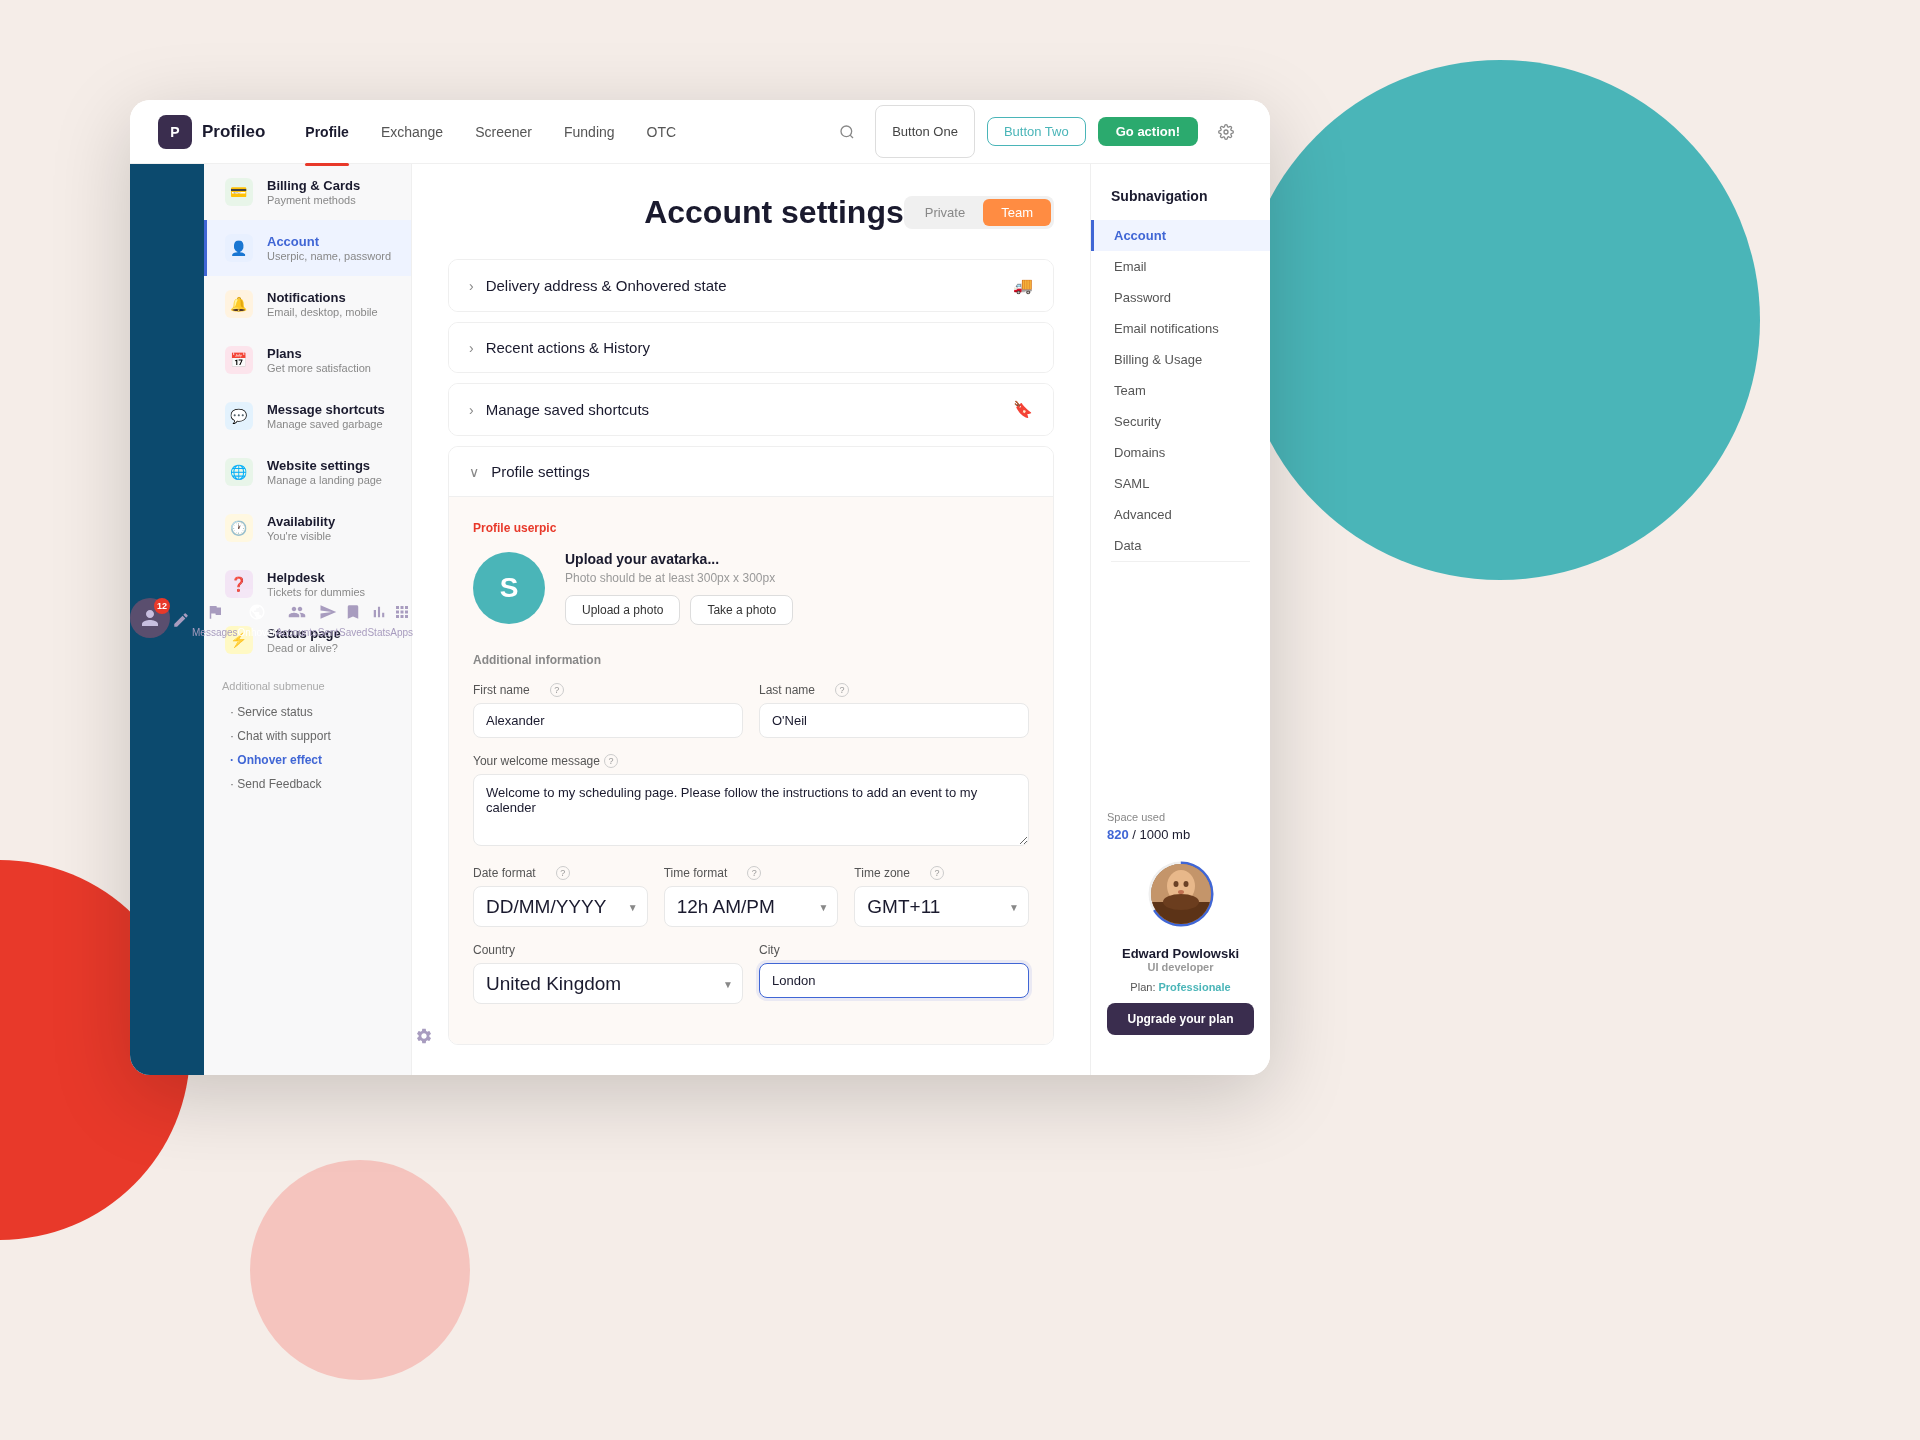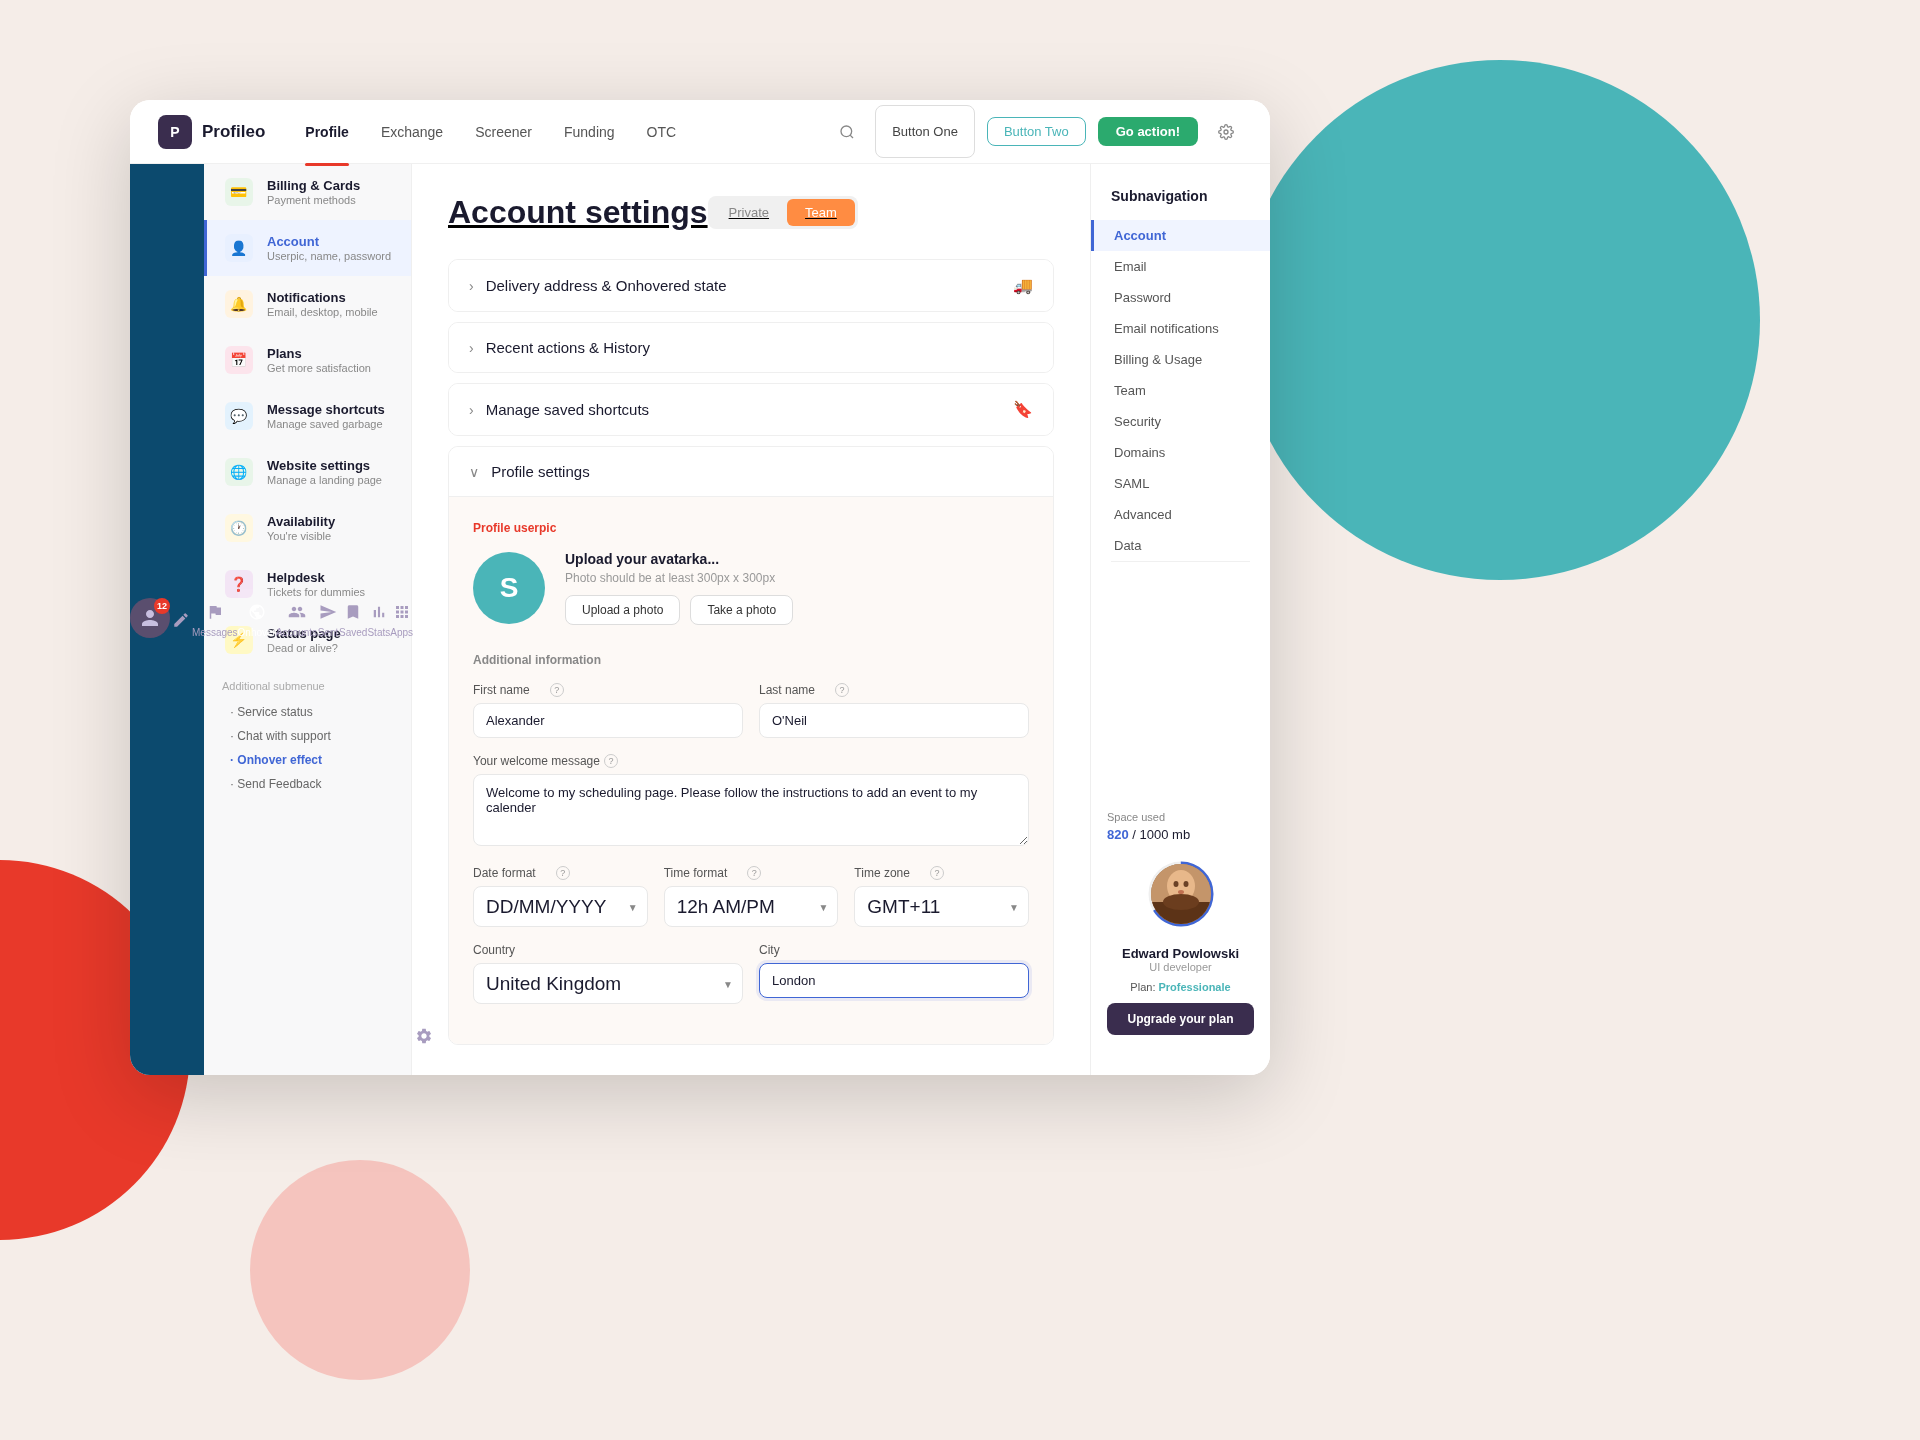--- a/index.html
+++ b/index.html
@@ -311,23 +311,22 @@
     
     .main-content {
       flex: 1;
       padding: 30px 36px;
       overflow-y: auto;
       background: #fff;
     }
     .page-header {
       display: flex;
       align-items: center;
-      justify-content: flex-start;
+      justify-content: flex-end;
       margin-bottom: 28px;
-      text-decoration: underline;
     }
     .page-title {
       font-size: 32px;
       font-weight: 700;
       color: #1a1a2e;
     }
     .toggle-group {
       display: flex;
       background: #f0f0f0;
       border-radius: 8px;
@@ -654,20 +653,21 @@
       font-weight: 700;
       color: #1a1a2e;
       text-align: center;
       margin-top: 8px;
     }
     .user-role {
       font-size: 11px;
       color: #999;
       text-align: center;
       margin-bottom: 8px;
+      font-weight: bold;
     }
     .plan-text {
       font-size: 11px;
       color: #555;
       text-align: center;
       margin-bottom: 10px;
     }
     .plan-text a {
       color: #4ab5b8;
       font-weight: 600;

